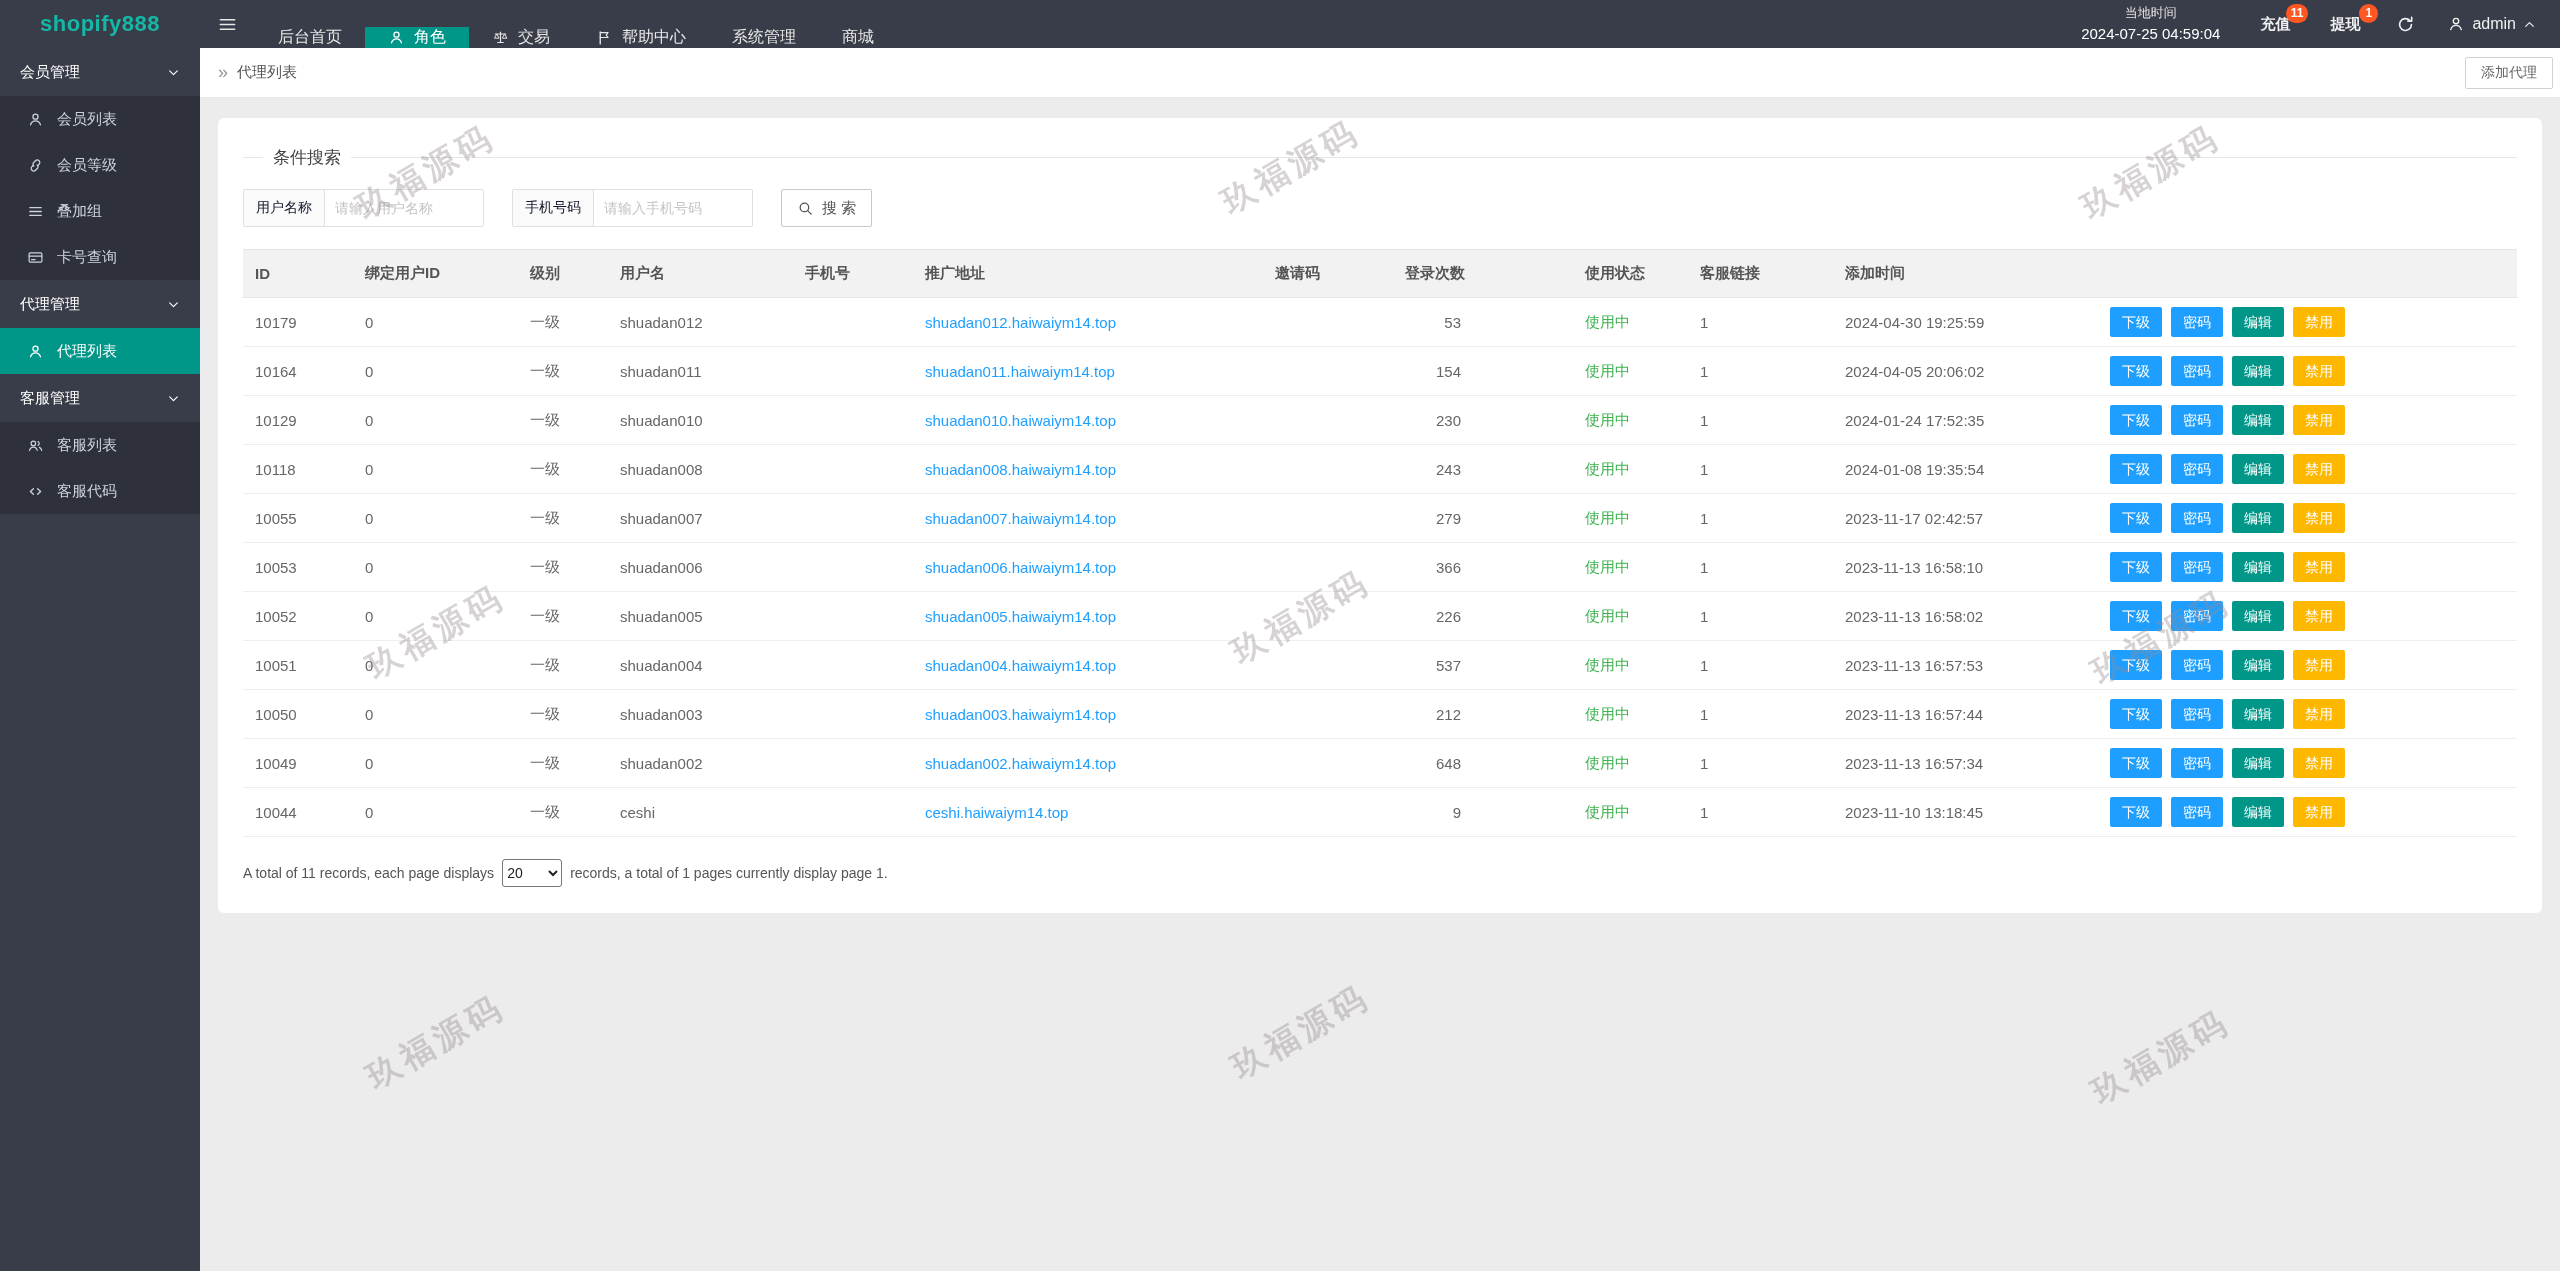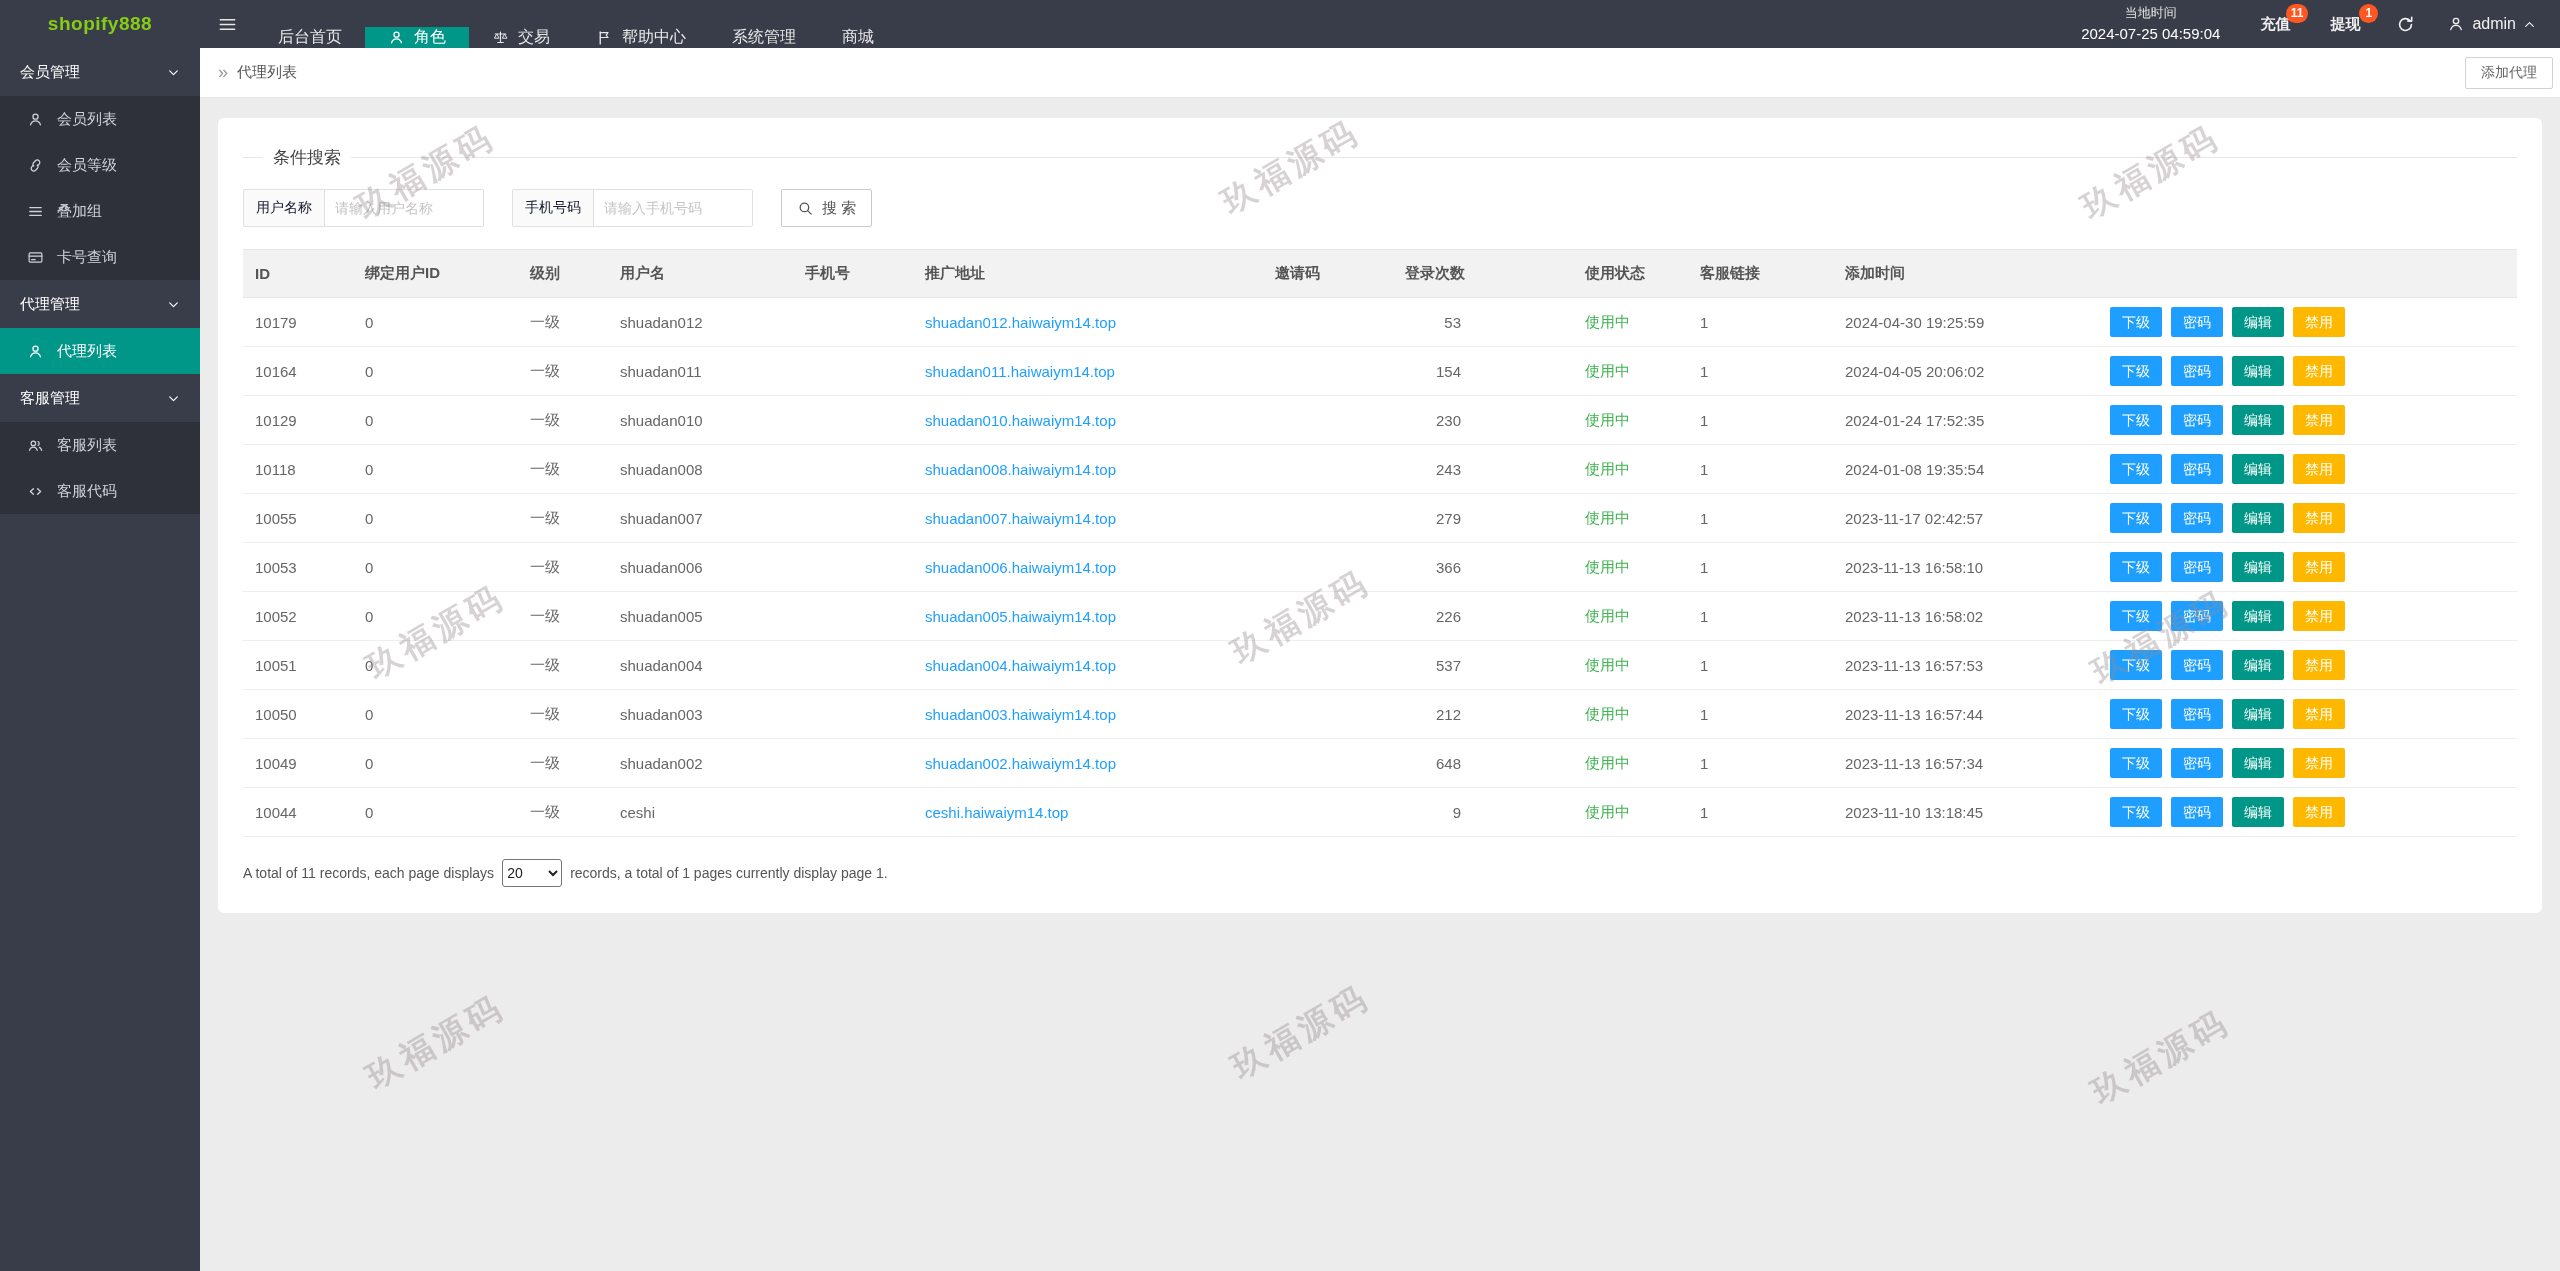--- a/index.html
+++ b/index.html
@@ -6,21 +6,21 @@
   html,body { background:#e8e8e8; }
   body { font-family:"Liberation Sans","DejaVu Sans",sans-serif; }
   #app { position:relative; width:2560px; height:1271px; overflow:hidden; background:#ececec;
          --topbar-bg:#393D49; --submenu-bg:#2E313A; --teal:#009688; --link:#1E9FFF;
          --green:#3EB34F; --orange:#FFB800; --badge:#FF5722; }
 
   
   .topbar { position:absolute; top:0; left:0; right:0; height:48px; background:var(--topbar-bg);
             display:flex; align-items:stretch; color:#f0f0f0; z-index:100; }
   .logo { width:200px; display:flex; align-items:center; justify-content:center;
-          font-size:19px; font-weight:bold; color:#84cc16; letter-spacing:.5px; }
+          font-size:22px; font-weight:bold; color:#14b8a6; letter-spacing:.5px; }
   .hamburger { display:flex; align-items:center; padding:0 18px; cursor:pointer; color:#e8e8e8; }
   .nav { display:flex; align-items:flex-end; }
   .nav-item { display:flex; align-items:center; gap:9px; padding:0 23px; font-size:16px;
               color:#e8e8e8; cursor:pointer; white-space:nowrap; }
   .nav-item.active { background:var(--teal); color:#fff; }
   .topbar-right { margin-left:auto; display:flex; align-items:center; }
   .time-block { text-align:center; padding:0 20px; line-height:1.5; }
   .time-label { font-size:13px; color:#e3e3e3; }
   .time-value { font-size:15px; color:#fff; white-space:nowrap; }
   .top-badge-link { position:relative; padding:4px 20px; font-size:15px; cursor:pointer; display:flex; align-items:center; height:44px;font-weight:bold; }

